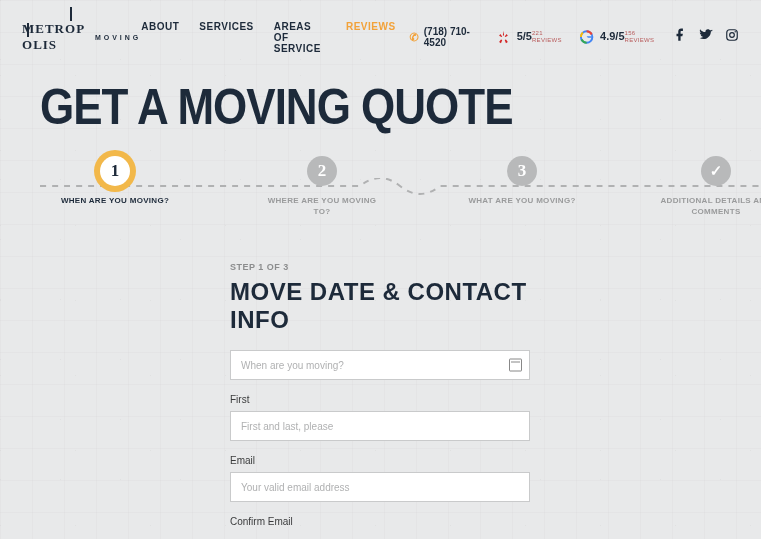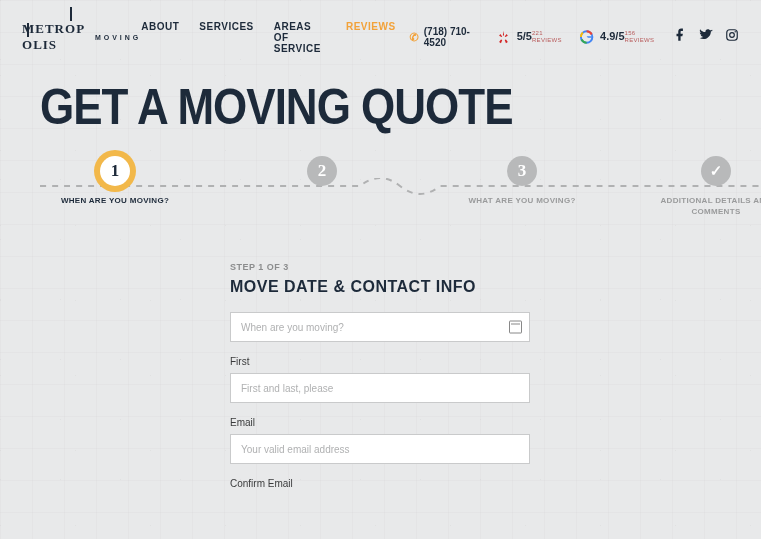--- a/index.html
+++ b/index.html
@@ -36,21 +36,21 @@
 .step{position:absolute;top:0;width:120px;text-align:center;z-index:1}
 .step-1{left:15px}.step-2{left:222px}.step-3{left:422px}.step-4{left:616px}
 .circle{width:30px;height:30px;border-radius:50%;margin:0 auto 10px;display:flex;align-items:center;justify-content:center;font-family:Georgia,serif;font-size:17px;font-weight:700;color:#fff;background:#b8b9ba}
 .circle.active{background:#fff;color:#1d2a3a;box-shadow:0 0 0 6px #f2b84a}
 .circle.check{background:#b8b9ba}
 .circle.check::after{content:'✓';color:#fff;font-size:15px;font-weight:900}
 .step-label{font-size:8px;font-weight:700;letter-spacing:.3px;line-height:1.35;color:#9a9b9c}
 .step-label.active{color:#1d2a3a}
 .form-area{margin:26px 0 0 190px;width:300px}
 .step-of{font-size:9px;font-weight:700;letter-spacing:.5px;color:#8c8d8e;margin-bottom:6px}
-h2{font-family:'Arial Black',Arial,sans-serif;font-size:16px;letter-spacing:.5px;color:#1d2a3a;margin-bottom:16px}
+h2{font-family:'Arial Black',Arial,sans-serif;font-size:24px;letter-spacing:.5px;color:#1d2a3a;margin-bottom:16px}
 .fld{margin-bottom:14px}
 .fld label{display:block;font-size:10px;color:#3a3b3c;margin-bottom:6px}
 .fld .inp{position:relative}
 .fld input{width:100%;height:30px;border:1px solid #c9cacb;background:#fff;padding:0 10px;font-size:10px;color:#333}
 .fld input::placeholder{color:#b0b1b2}
 .cal-ico{position:absolute;right:8px;top:50%;transform:translateY(-50%);width:13px;height:13px;border:1px solid #888;border-radius:1px}
 .cal-ico::before{content:'';position:absolute;top:2px;left:1px;right:1px;height:1px;background:#888}
 </style>
 </head>
 <body>
@@ -116,20 +116,21 @@
   <div class="steps">
     <svg class="dash" viewBox="0 0 720 40" preserveAspectRatio="none">
       <path d="M0 8 Q120 8 200 8 T320 8 Q340 -8 360 8 T400 8 Q500 8 560 8 T720 8" fill="none" stroke="#b0b1b2" stroke-width="2" stroke-dasharray="6 6"></path>
     </svg>
     <div class="step step-1">
       <div class="circle active">1</div>
       <div class="step-label active">WHEN ARE YOU MOVING?</div>
     </div>
     <div class="step step-2">
       <div class="circle">2</div>
+      <div class="step-label">WHERE ARE YOU MOVING TO?</div>
     </div>
     <div class="step step-3">
       <div class="circle">3</div>
       <div class="step-label">WHAT ARE YOU MOVING?</div>
     </div>
     <div class="step step-4">
       <div class="circle check"></div>
       <div class="step-label">ADDITIONAL DETAILS AND COMMENTS</div>
     </div>
   </div>

